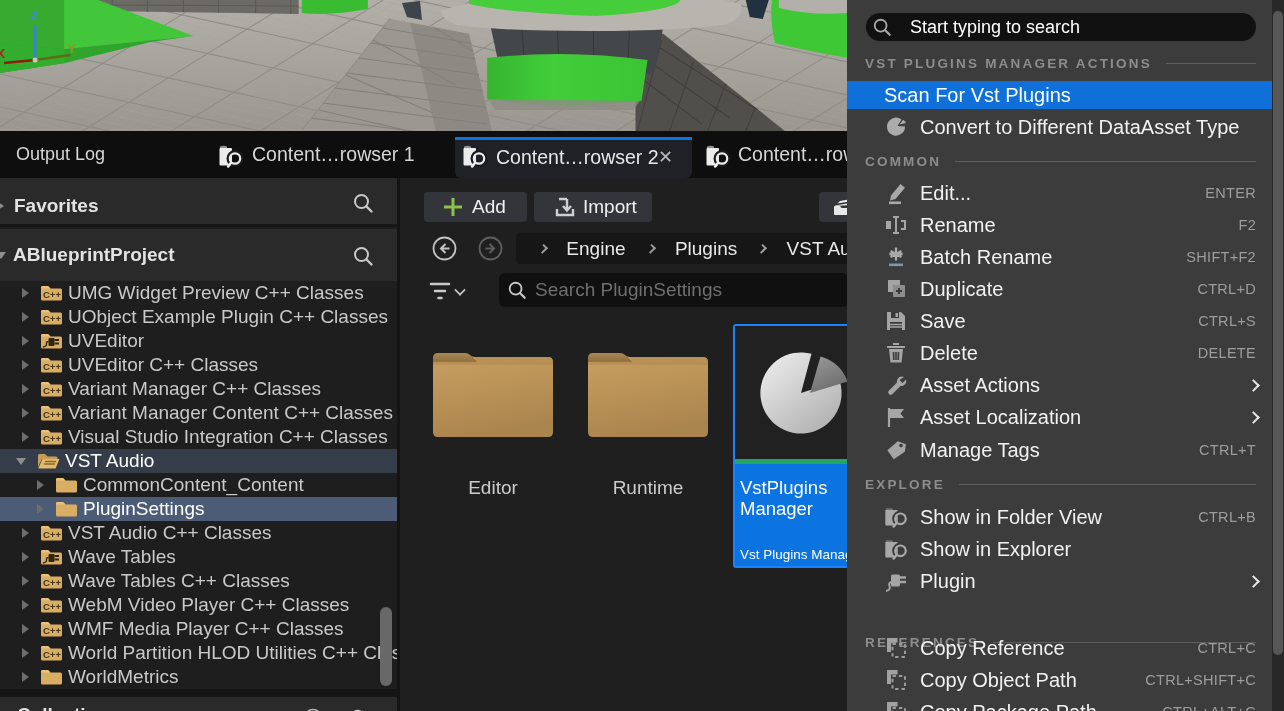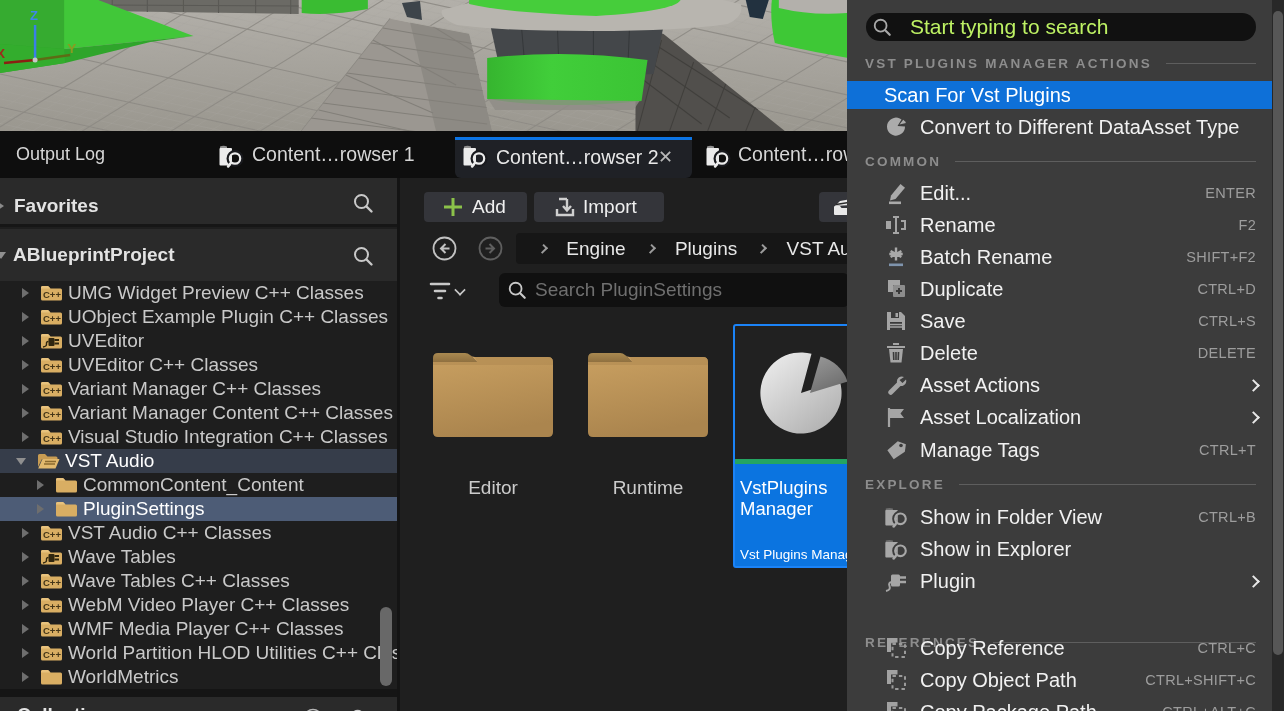--- a/index.html
+++ b/index.html
@@ -455,21 +455,21 @@
 </div>
 
 <div id="cpanel" class="abs">
 
   <div class="btn" style="left:24px;width:103px;">
     <svg style="margin-left:18px" width="22" height="22" viewBox="0 0 22 22">
           <path d="M11,2 L11,20 M2,11 L20,11" stroke="#8bc24a" stroke-width="3"></path>
         </svg>
     <span style="margin-left:8px">Add</span>
   </div>
-  <div class="btn" style="left:134px;width:130px;">
+  <div class="btn" style="left:134px;width:118px;">
     <svg style="margin-left:20px" width="22" height="22" viewBox="0 0 22 22">
       <path d="M5,3 L13,3 M13,3 L13,10" stroke="#cfcfcf" stroke-width="2.4" fill="none"></path>
       <path d="M13,10 L13,14 M9,10 L13,14.5 L17,10" stroke="#cfcfcf" stroke-width="2.4" fill="none"></path>
       <path d="M3,13 L3,19 L19,19 L19,13" stroke="#cfcfcf" stroke-width="2.4" fill="none"></path>
     </svg>
     <span style="margin-left:7px">Import</span>
   </div>
   <div class="btn" style="left:419px;width:40px;">
     <svg style="margin-left:13px" width="22" height="22" viewBox="0 0 22 22">
       <path d="M3,10 L8,5 L19,3 L19,9 Z" fill="#e8e8e8"></path>
@@ -537,21 +537,21 @@
   </div>
 </div>
 
 <div id="menu" class="abs">
 
   <div style="position:absolute;left:19px;top:13px;width:390px;height:28px;background:#111111;border-radius:14px;display:flex;align-items:center;">
     <svg style="margin-left:6px" width="20" height="20" viewBox="0 0 22 22">
       <circle cx="9.5" cy="9.5" r="6.5" fill="none" stroke="#a8a8a8" stroke-width="2"></circle>
       <line x1="14.5" y1="14.5" x2="19.5" y2="19.5" stroke="#a8a8a8" stroke-width="2.4" stroke-linecap="round"></line>
     </svg>
-    <span style="margin-left:18px;font-size:21px;color:#bef264;">Start typing to search</span>
+    <span style="margin-left:18px;font-size:18px;color:#ffffff;">Start typing to search</span>
   </div>
   <div class="mhead" style="top:47px;">
         <span class="h">VST PLUGINS MANAGER ACTIONS</span>
         <span class="ln"></span>
       </div>
   <div class="mrow" style="top:81px;height:28px;background:#0e70d8;">
         <span class="mtxt" style="left:37px;color:#fff;">Scan For Vst Plugins</span>
       </div>
   <div class="mrow" style="top:111px;">
         <svg class="mico" viewBox="0 0 24 24">

